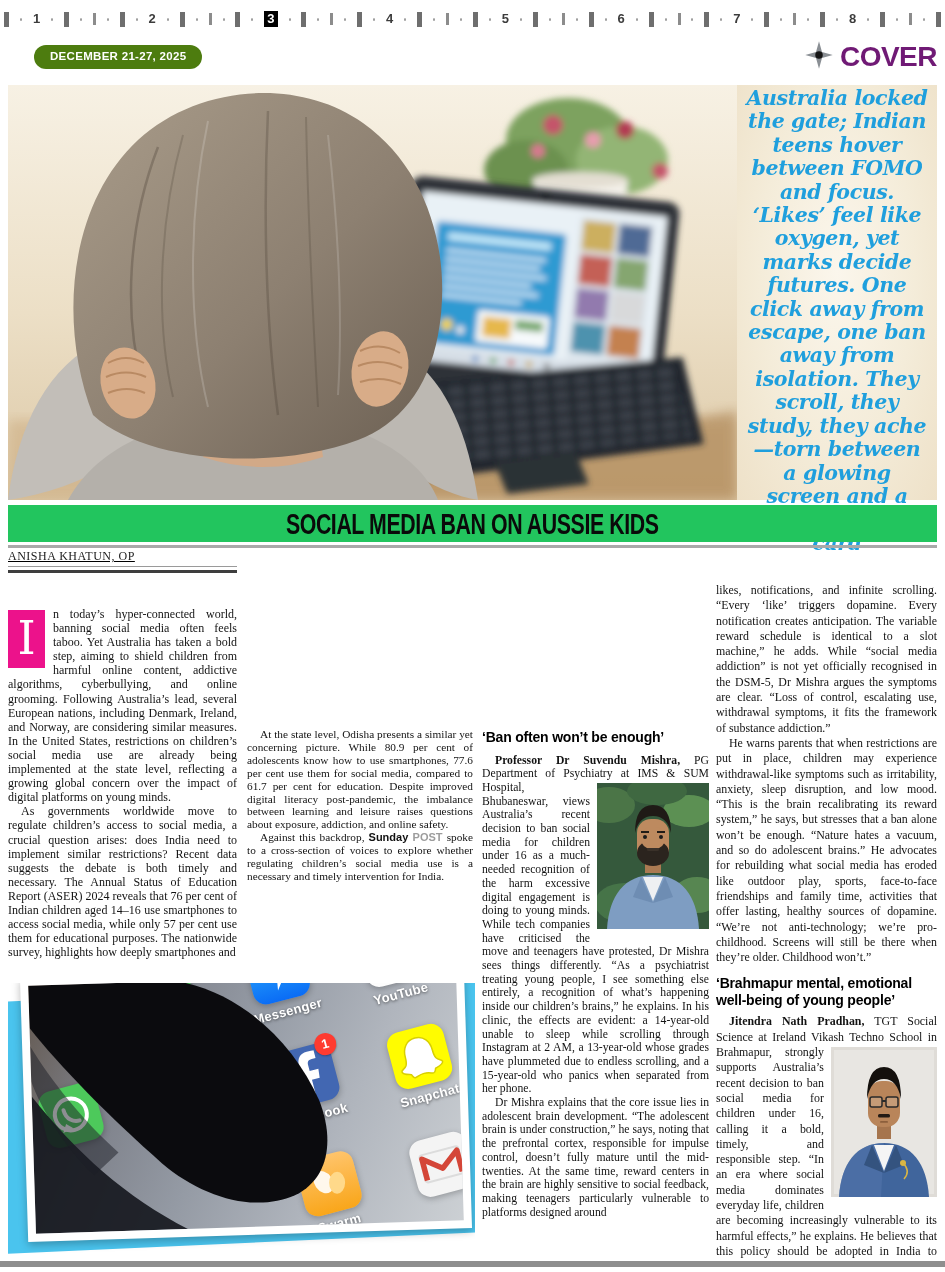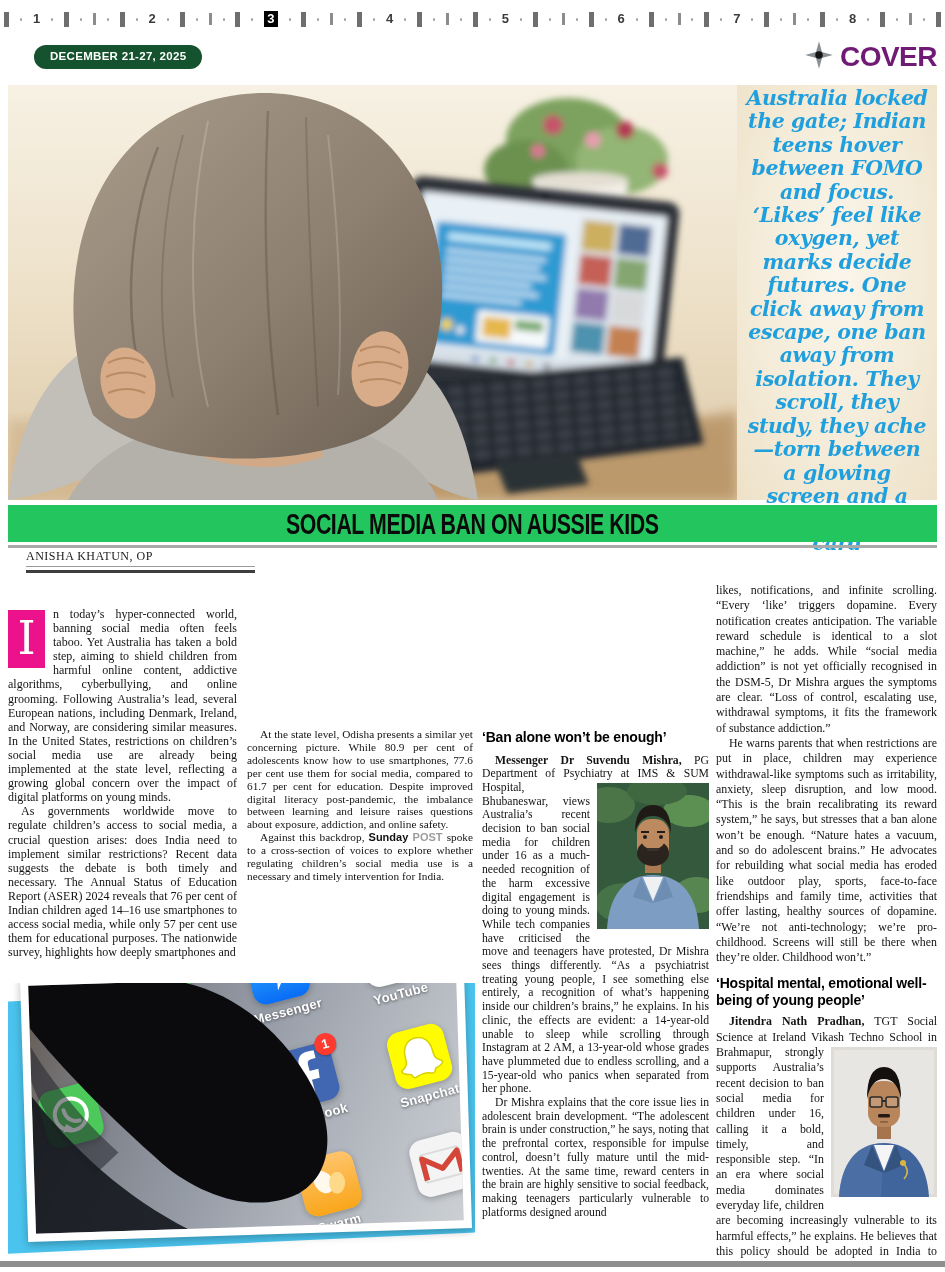--- a/index.html
+++ b/index.html
@@ -14,42 +14,42 @@
   .ruler .tick.mid{width:3px;height:12px;background:#8c8c8c;}
   .ruler .dot{width:2px;height:3px;background:#9a9a9a;border-radius:50%;}
   .ruler .num{font:bold 13px "Liberation Sans",sans-serif;color:#3c3c3c;line-height:16px;}
   .ruler .num.hl{background:#000;color:#fff;padding:0 3px;}
 
   
   .masthead{position:absolute;left:8px;top:40px;width:929px;height:34px;display:flex;align-items:center;}
   .mast-title{font:bold 28px/30px "Liberation Sans",sans-serif;letter-spacing:-0.5px;}
   .mast-title .t1{color:#1c5a96;}
   .mast-title .t2{color:#5b9bd0;margin-left:6px;}
-  .date-badge{margin-left:26px;background:#14532d;color:#fff;border-radius:13px;
+  .date-badge{margin-left:26px;background:#4d7c0f;color:#fff;border-radius:13px;
               font:bold 11.5px/1 "Liberation Sans",sans-serif;padding:6px 16px;letter-spacing:0.3px;}
   .mast-right{margin-left:auto;display:flex;align-items:center;gap:6px;}
   .cover-label{font:bold 28px/30px "Liberation Sans",sans-serif;color:#701a75;letter-spacing:-0.5px;}
 
   
   .hero-photo{position:absolute;left:8px;top:85px;width:729px;height:415px;overflow:hidden;}
   .quote-panel{position:absolute;left:737px;top:85px;width:200px;height:415px;
                background:radial-gradient(ellipse at 50% 45%,#fbf6ec 0%,#f4ecd9 55%,#eee1c8 100%);
                display:flex;align-items:flex-start;justify-content:center;}
   .quote-text{margin:2px 8px 0 8px;font:bold italic 20.5px/23.4px "DejaVu Serif",serif;
               color:#1f9fdd;text-align:center;letter-spacing:-0.4px;}
 
   
   .banner{position:absolute;left:8px;top:505px;width:929px;height:37px;background:#22c55e;
           display:flex;align-items:center;justify-content:center;}
   .banner span{font:bold 26px/28px "Liberation Sans",sans-serif;color:#0a0a0a;
                transform:scale(0.82,1.12);letter-spacing:-0.5px;white-space:nowrap;}
   .banner-shadow{position:absolute;left:8px;top:545px;width:929px;height:3px;background:#a9a9a9;}
 
   
-  .byline{position:absolute;left:26px;top:546px;width:229px;}
+  .byline{position:absolute;left:8px;top:546px;width:229px;text-decoration:underline;}
   .byline .by{font:12px/14px "Liberation Serif",serif;color:#1a1a1a;letter-spacing:0.5px;}
   .byline .rule{margin-top:2px;border-top:1px solid #9a9a9a;border-bottom:3px solid #3e3e3e;height:3px;}
 
   .headline{position:absolute;left:241px;top:548px;width:468px;height:180px;
             font:bold 64px/86px "DejaVu Sans",sans-serif;color:#d8262c;text-align:center;
             letter-spacing:-3px;overflow:hidden;}
 
   .col{position:absolute;color:#131313;text-align:justify;overflow:hidden;}
   .col p{margin:0;text-indent:13px;}
   .col p.ni{text-indent:0;margin-top:36px;}
@@ -310,22 +310,22 @@
     <p class="ni"><span class="dropcap">I</span><span>n today’s hyper-connected world, banning social media often feels taboo. Yet Australia has taken a bold step, aiming to shield children from harmful online content, addictive algorithms, cyberbullying, and online grooming. Following Australia’s lead, several European nations, including Denmark, Ireland, and Norway, are considering similar measures. In the United States, restrictions on children’s social media use are already being implemented at the state level, reflecting a growing global concern over the impact of digital platforms on young minds.</span></p>
     <p>As governments worldwide move to regulate children’s access to social media, a crucial question arises: does India need to implement similar restrictions? Recent data suggests the debate is both timely and necessary. The Annual Status of Education Report (ASER) 2024 reveals that 76 per cent of Indian children aged 14–16 use smartphones to access social media, while only 57 per cent use them for educational purposes. The nationwide survey, highlights how deeply smartphones and</p>
   </div>
 
   <div class="col col2">
     <p>At the state level, Odisha presents a similar yet concerning picture. While 80.9 per cent of adolescents know how to use smartphones, 77.6 per cent use them for social media, compared to 61.7 per cent for education. Despite improved digital literacy post-pandemic, the imbalance between learning and leisure raises questions about exposure, addiction, and online safety.</p>
     <p><span>Against this backdrop, </span><span class="brand1">Sunday </span><span class="brand2">POST</span><span> spoke to a  cross-section of voices to explore whether regulating children’s social media use is a necessary and timely intervention for India.</span></p>
   </div>
 
   <div class="col col3">
-    <h3 class="subhead sh1">‘Ban alone won’t be enough’</h3>
-    <p><span class="lead-name">Messenger Dr Suvendu Mishra,</span><span> PG Department of Psychiatry at IMS &amp;</span><span class="portrait mishra">
+    <h3 class="subhead sh1">‘Ban often won’t be enough’</h3>
+    <p><span class="lead-name">Professor Dr Suvendu Mishra,</span><span> PG Department of Psychiatry at IMS &amp;</span><span class="portrait mishra">
           <svg width="112" height="146" viewBox="0 0 112 146">
         <rect width="112" height="146" fill="#35593c"></rect>
         <g opacity=".85">
               <ellipse cx="12" cy="22" rx="26" ry="18" fill="#4f7a4a"></ellipse>
               <ellipse cx="92" cy="28" rx="26" ry="16" fill="#639a58"></ellipse>
               <ellipse cx="28" cy="120" rx="30" ry="20" fill="#49794b"></ellipse>
               <ellipse cx="100" cy="112" rx="24" ry="18" fill="#5d8f55"></ellipse>
               <ellipse cx="60" cy="8" rx="30" ry="14" fill="#416b42"></ellipse>
             </g>
         <path d="M10,146 C12,112 28,92 56,92 C84,92 100,112 102,146 Z" fill="#7e9dc2"></path>
@@ -344,21 +344,21 @@
             <rect x="60" y="48" width="8" height="2" fill="#221c17"></rect>
         <rect x="50" y="65" width="12" height="3" rx="1.5" fill="#3a3129"></rect>
       </svg>
         </span><span> SUM Hospital, Bhubaneswar, views Australia’s recent decision to ban social media for children under 16 as a much-needed recognition of the harm excessive digital engagement is doing to young minds. While tech companies have criticised the move and teenagers have protested, Dr Mishra sees things differently. “As a psychiatrist treating young people, I see something else entirely, a recognition of what’s happening inside our children’s brains,” he explains. In his clinic, the effects are evident: a 14-year-old unable to sleep while scrolling through Instagram at 2 AM, a 13-year-old whose grades have plummeted due to endless scrolling, and a 15-year-old who panics when separated from her phone.</span></p>
     <p>Dr Mishra explains that the core issue lies in adolescent brain development. “The adolescent brain is under construction,” he says, noting that the prefrontal cortex, responsible for impulse control, doesn’t fully mature until the mid-twenties. At the same time, reward centers in the brain are highly sensitive to social feedback, making teenagers particularly vulnerable to platforms designed around</p>
   </div>
 
   <div class="col col4">
     <p class="ni">likes, notifications, and infinite scrolling. “Every ‘like’ triggers dopamine. Every notification creates anticipation. The variable reward schedule is identical to a slot machine,” he adds. While “social media addiction” is not yet officially recognised in the DSM-5, Dr Mishra argues the symptoms are clear. “Loss of control, escalating use, withdrawal symptoms, it fits the framework of substance addiction.”</p>
     <p>He warns parents that when restrictions are put in place, children may experience withdrawal-like symptoms such as irritability, anxiety, sleep disruption, and low mood. “This is the brain recalibrating its reward system,” he says, but stresses that a ban alone won’t be enough. “Nature hates a vacuum, and so do adolescent brains.” He advocates for rebuilding what social media has eroded like outdoor play, sports, face-to-face friendships and family time, activities that offer lasting, healthy sources of dopamine. “We’re not anti-technology; we’re pro-childhood. Screens will still be there when they’re older. Childhood won’t.”</p>
-    <h3 class="subhead sh2">‘Hospital mental, emotional well-being of young people’</h3>
+    <h3 class="subhead sh2">‘Brahmapur mental, emotional well-being of young people’</h3>
     <p><span class="lead-name">Jitendra Nath Pradhan,</span><span> TGT Social Science at Ireland Vikash Techno</span><span class="portrait pradhan">
           <svg width="106" height="150" viewBox="0 0 106 150">
         <rect width="106" height="150" fill="#e8e6e2"></rect>
         <rect width="106" height="150" fill="none" stroke="#d8d5d0" stroke-width="6" opacity=".6"></rect>
         <path d="M8,150 C10,116 26,96 53,96 C80,96 96,116 98,150 Z" fill="#40659c"></path>
         <path d="M8,150 C10,116 26,96 53,96 L50,150 Z" fill="#5577ad" opacity=".5"></path>
         <path d="M43,98 L53,124 L63,98 Z" fill="#f5f5f5"></path>
         <path d="M41,98 L53,126 L33,118 Z" fill="#34537f"></path>
         <path d="M65,98 L53,126 L73,118 Z" fill="#34537f"></path>
         <circle cx="72" cy="116" r="3" fill="#d9b544"></circle>

